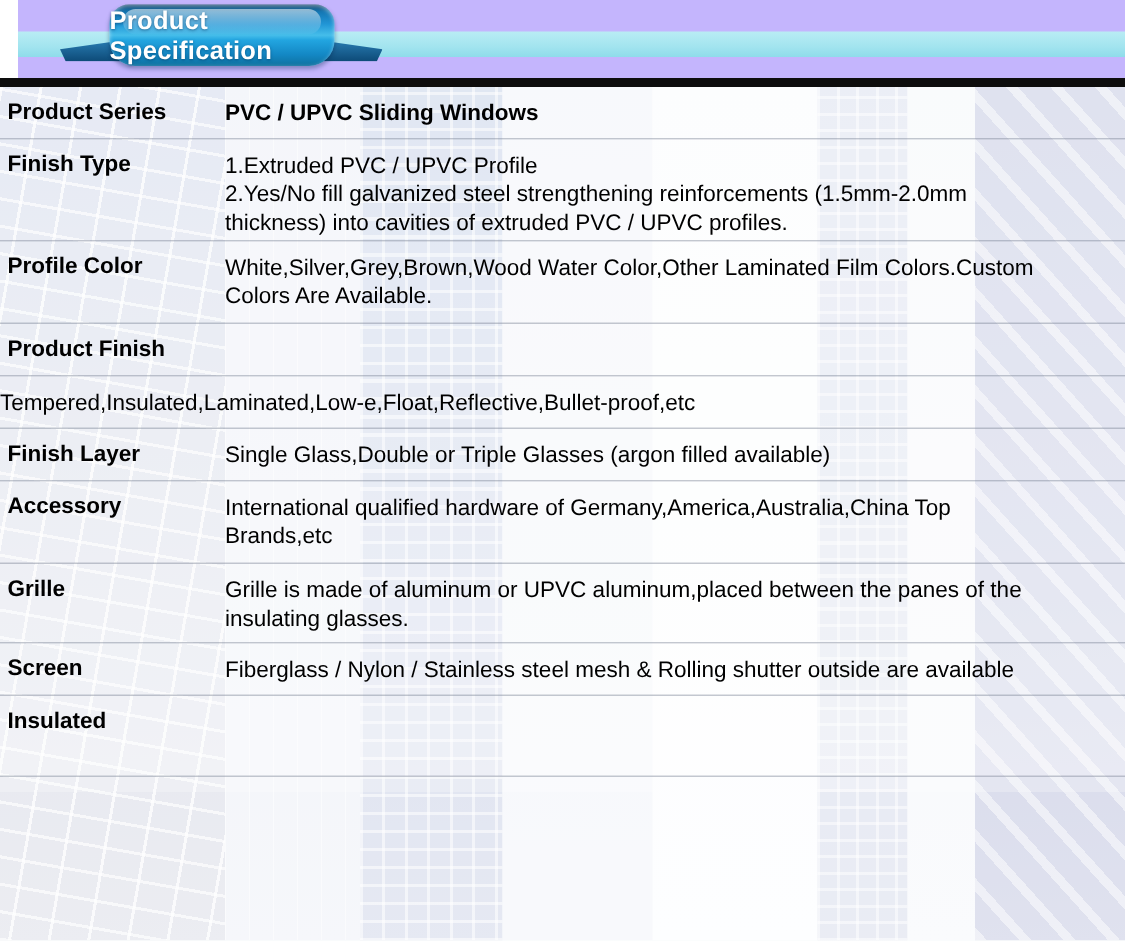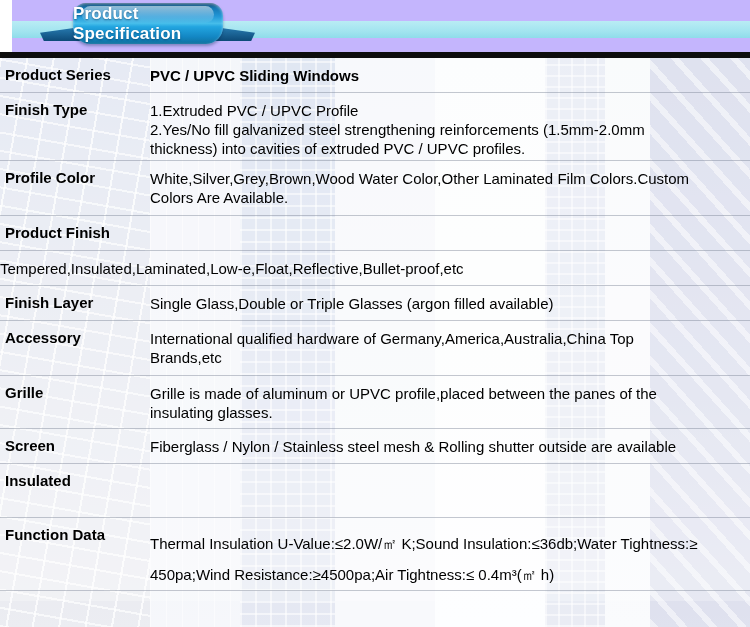--- a/index.html
+++ b/index.html
@@ -142,35 +142,30 @@
     </div>
 
     <div class="row h55">
       <div class="cell label">Accessory</div>
       <div class="cell value">International qualified hardware of Germany,America,Australia,China Top
 Brands,etc</div>
     </div>
 
     <div class="row h53">
       <div class="cell label">Grille</div>
-      <div class="cell value">Grille is made of aluminum or UPVC profile,placed between the panes of the
+      <div class="cell value">Grille is made of aluminum or UPVC aluminum,placed between the panes of the
 insulating glasses.</div>
     </div>
 
     <div class="row h35">
       <div class="cell label">Screen</div>
       <div class="cell value">Fiberglass / Nylon / Stainless steel mesh &amp; Rolling shutter outside are available</div>
     </div>
 
     <div class="row h54">
       <div class="cell label">Insulated</div>
     </div>
 
-    <div class="row h64">
-      <div class="cell label">Function Data</div>
-      <div class="cell value spaced">Thermal Insulation U-Value:≤2.0W/㎡ K;Sound Insulation:≤36db;Water Tightness:≥
-450pa;Wind Resistance:≥4500pa;Air Tightness:≤ 0.4m³(㎡ h)</div>
-    </div>
 
     <div class="bottom-strip"></div>
   </div>
 
 </div>
 
 </body></html>

